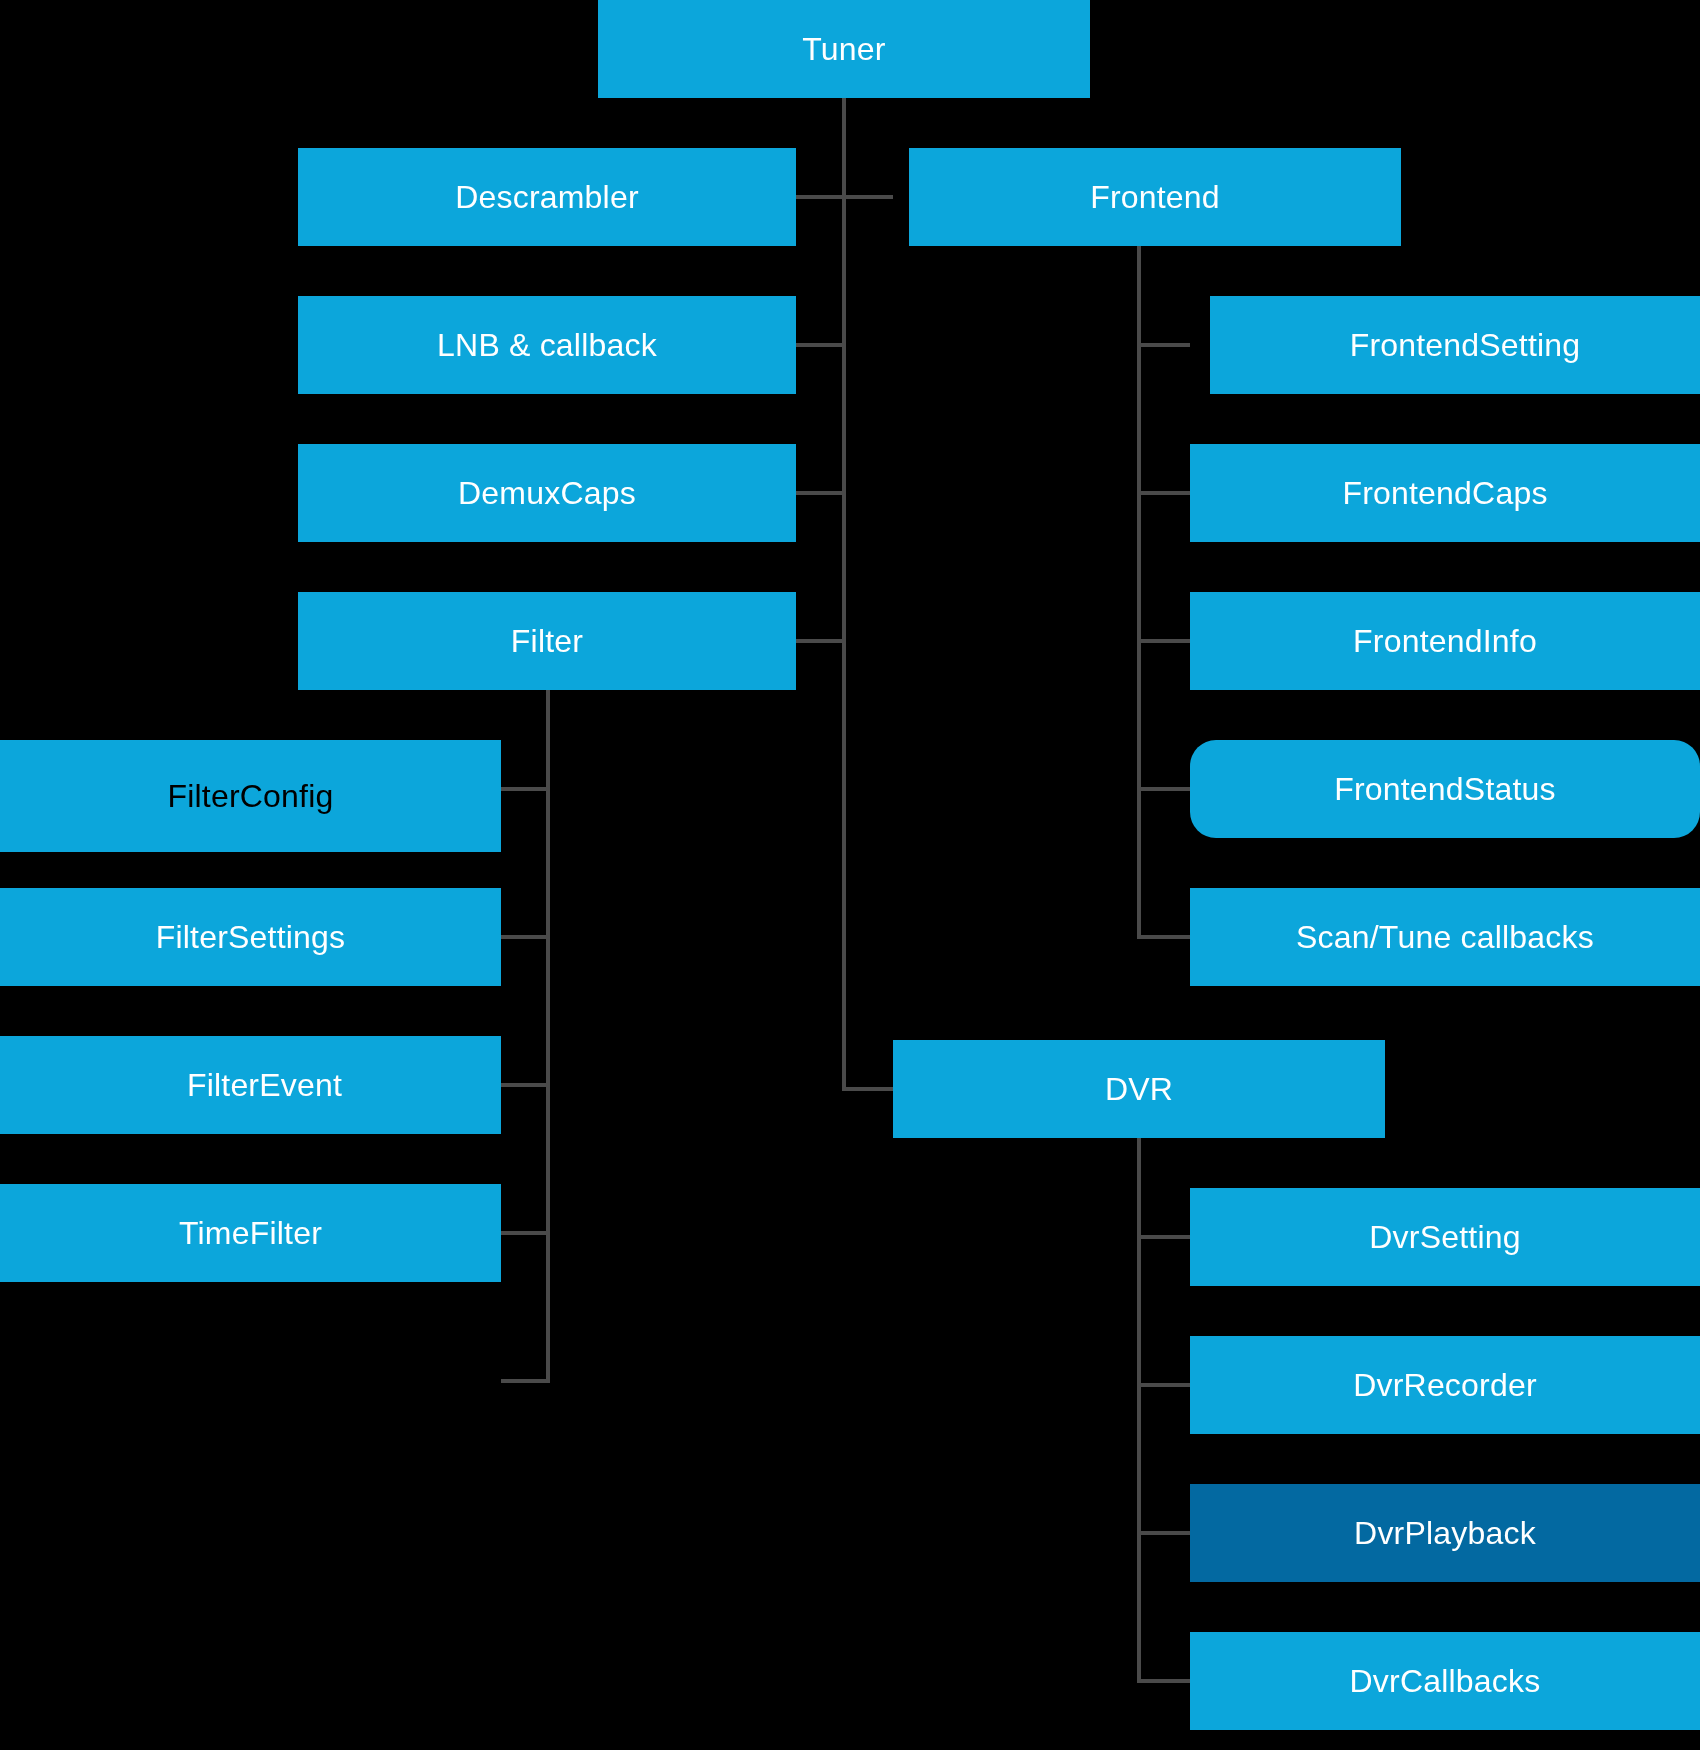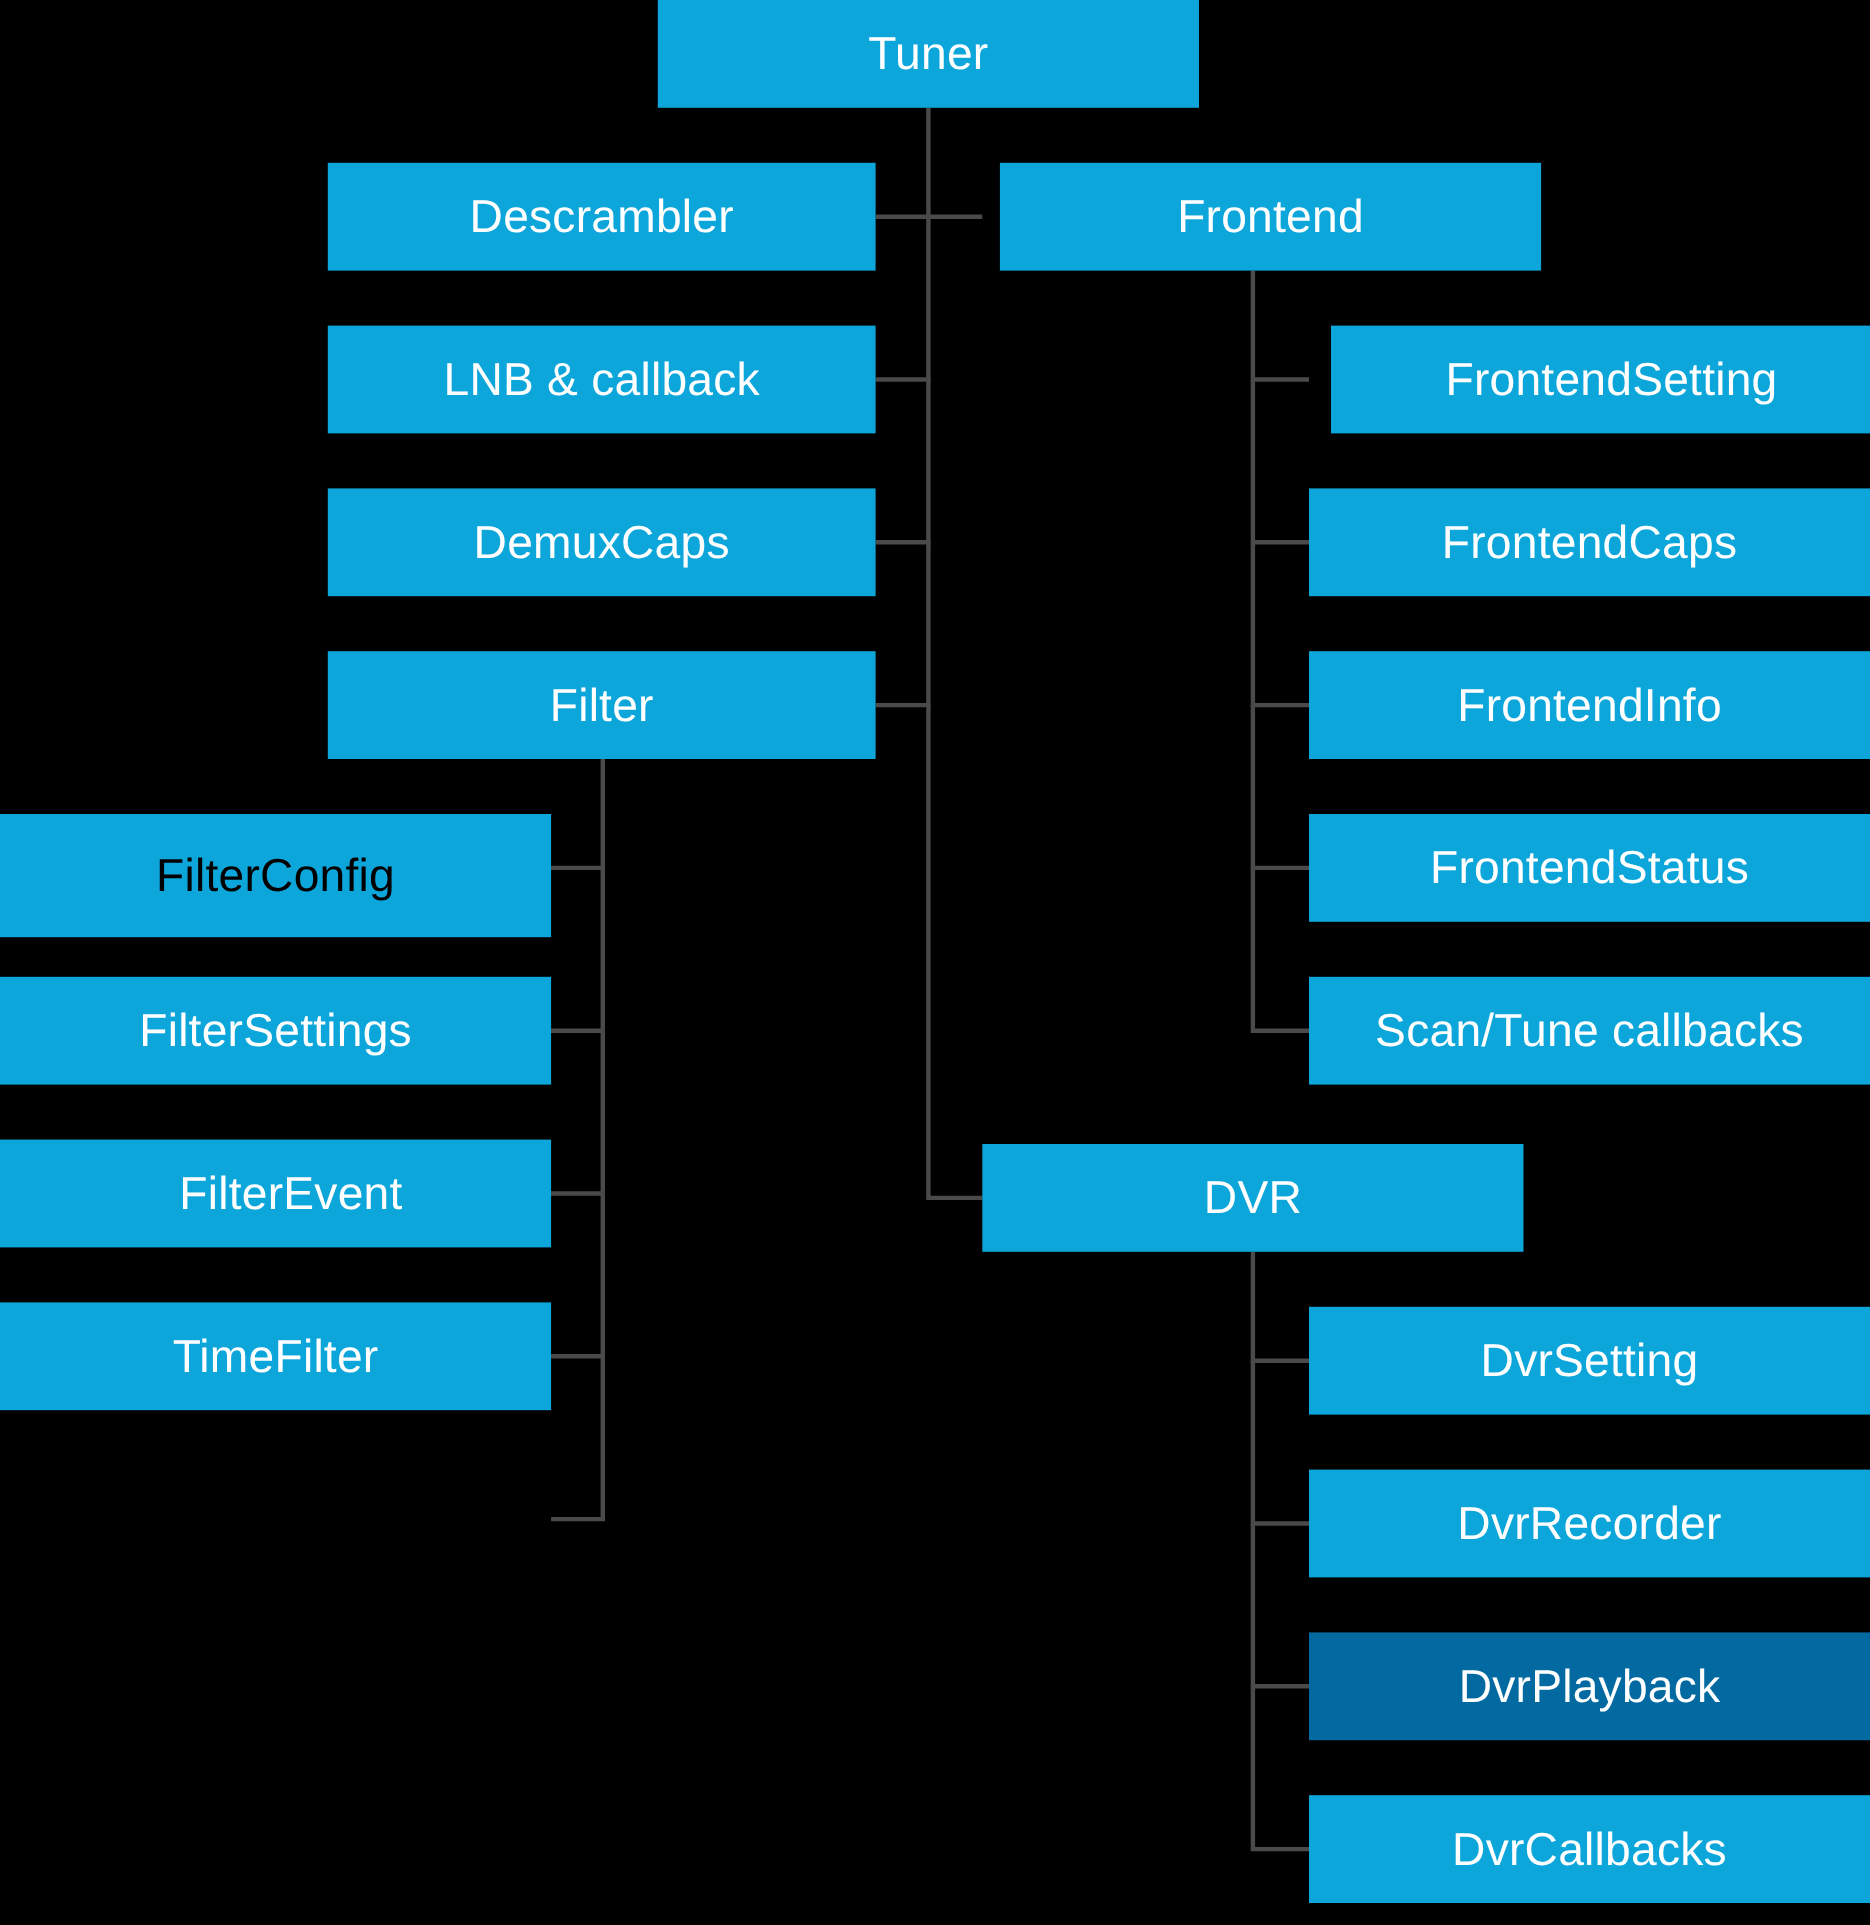--- a/index.html
+++ b/index.html
@@ -25,21 +25,21 @@
     height: 1750px;
     pointer-events: none;
   }
   .node {
     position: absolute;
     box-sizing: border-box;
     display: flex;
     align-items: center;
     justify-content: center;
     color: #ffffff;
-    font-size: 42px;
+    font-size: 32px;
     line-height: 1;
     letter-spacing: 0.2px;
     white-space: nowrap;
     font-family: "Liberation Sans", sans-serif;
   }
 </style>
 </head>
 <body>
 
 <div id="diagram">
@@ -100,21 +100,21 @@
     </div>
     <div class="node" style="left: 1190px; top: 296px; width: 510px; height: 98px; background: rgb(12, 166, 219); color: rgb(255, 255, 255); margin-left: 20px;">
       <span>FrontendSetting</span>
     </div>
     <div class="node" style="left: 1190px; top: 444px; width: 510px; height: 98px; background: rgb(12, 166, 219); color: rgb(255, 255, 255);">
       <span>FrontendCaps</span>
     </div>
     <div class="node" style="left: 1190px; top: 592px; width: 510px; height: 98px; background: rgb(12, 166, 219); color: rgb(255, 255, 255);">
       <span>FrontendInfo</span>
     </div>
-    <div class="node" style="left: 1190px; top: 740px; width: 510px; height: 98px; background: rgb(12, 166, 219); color: rgb(255, 255, 255);">
+    <div class="node" style="left: 1190px; top: 740px; width: 510px; height: 98px; background: rgb(12, 166, 219); color: rgb(255, 255, 255); border-radius: 26px;">
       <span>FrontendStatus</span>
     </div>
     <div class="node" style="left: 1190px; top: 888px; width: 510px; height: 98px; background: rgb(12, 166, 219); color: rgb(255, 255, 255);">
       <span>Scan/Tune callbacks</span>
     </div>
     <div class="node" style="left: 1190px; top: 1188px; width: 510px; height: 98px; background: rgb(12, 166, 219); color: rgb(255, 255, 255);">
       <span>DvrSetting</span>
     </div>
     <div class="node" style="left: 1190px; top: 1336px; width: 510px; height: 98px; background: rgb(12, 166, 219); color: rgb(255, 255, 255);">
       <span>DvrRecorder</span>

